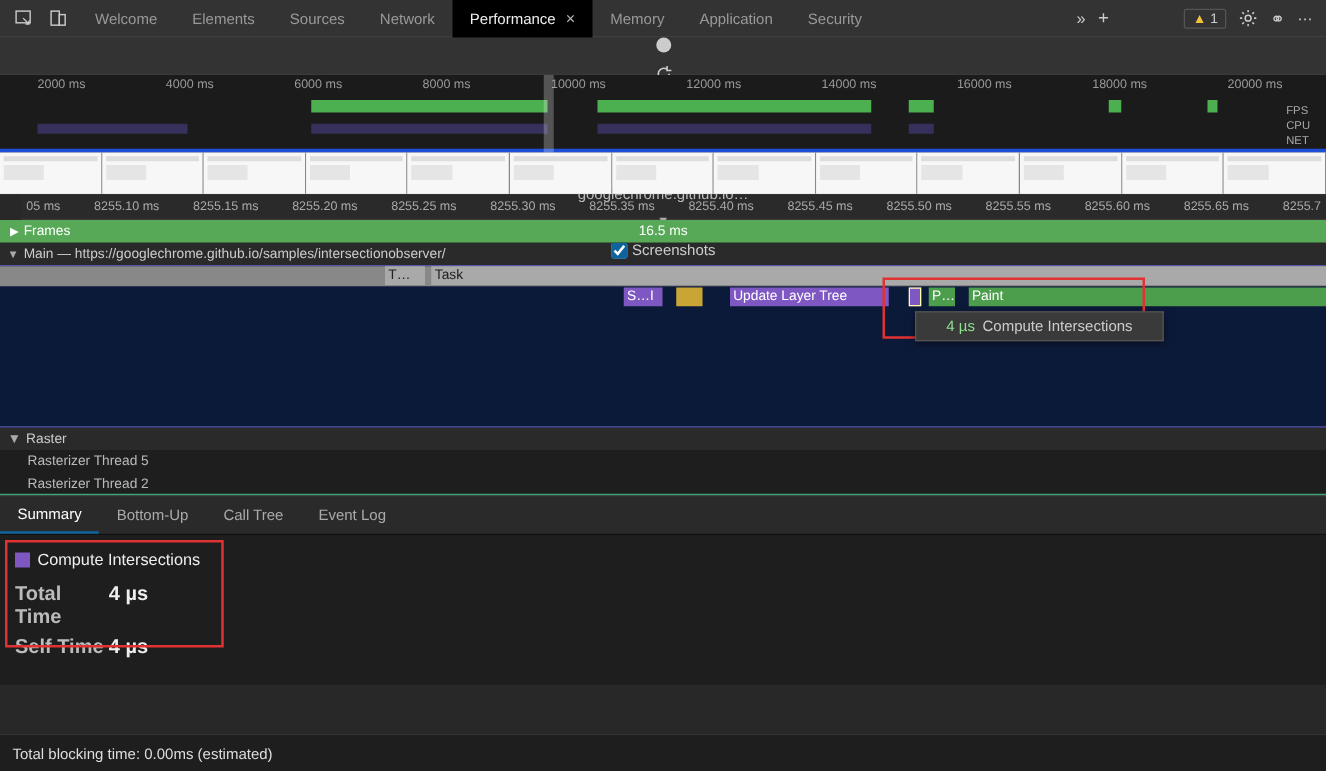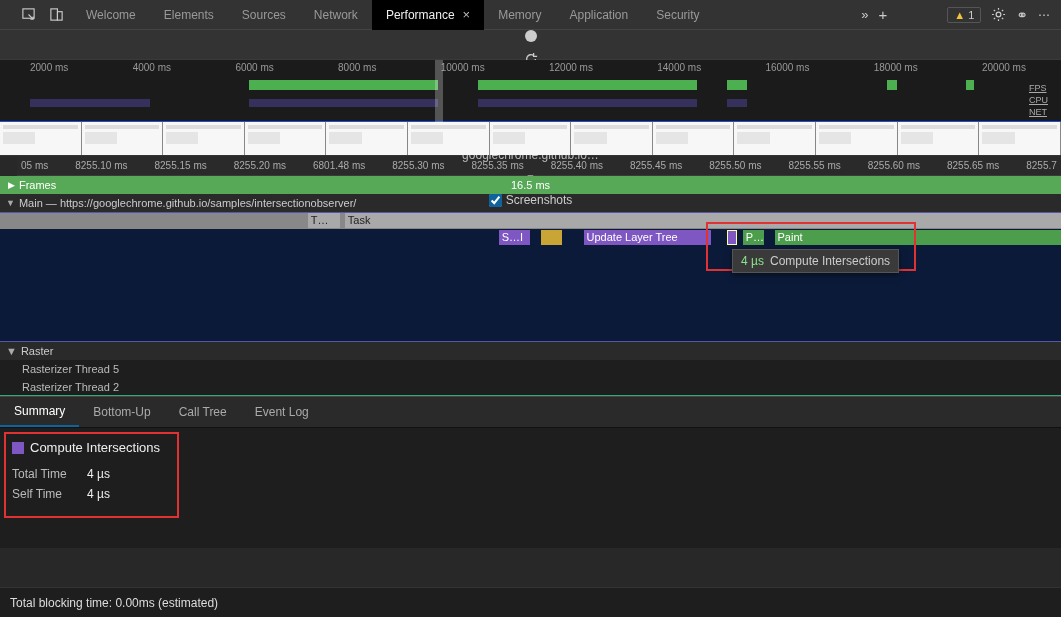--- a/index.html
+++ b/index.html
@@ -1,43 +1,43 @@
 <!DOCTYPE html>
 <html><head>
 <meta charset="utf-8">
 <style>
 * { margin: 0; padding: 0; box-sizing: border-box; }
 body { background: #282828; color: #ccc; font-family: "Segoe UI", Arial, sans-serif; font-size: 12px; width: 1061px; height: 617px; overflow: hidden; position: relative; }
 
 
-.tab-bar { height: 30px; background: #333333; display: flex; align-items: center; padding-left: 16px; border-bottom: 1px solid #444; }
+.tab-bar { height: 30px; background: #333333; display: flex; align-items: center; padding-left: 6px; border-bottom: 1px solid #444; }
 .tab-bar .icon-btn { width: 24px; height: 24px; display: flex; align-items: center; justify-content: center; color: #ccc; margin-right: 4px; cursor: pointer; }
 .tabs { display: flex; flex: 1; align-items: stretch; height: 30px; }
 .tab { padding: 0 14px; display: flex; align-items: center; color: #999; cursor: pointer; font-size: 12px; height: 100%; }
 .tab.active { background: #000; color: #eee; }
 .tab .close-x { margin-left: 8px; font-size: 13px; color: #bbb; }
 .right-icons { display: flex; align-items: center; gap: 10px; padding-right: 10px; }
 .warn-badge { display: flex; align-items: center; border: 1px solid #555; padding: 1px 6px; border-radius: 2px; font-size: 11px; }
 .warn-tri { color: #f3c13a; margin-right: 3px; }
 
 
 .toolbar { height: 30px; background: #333333; display: flex; align-items: center; padding: 0 8px; gap: 10px; border-bottom: 1px solid #3a3a3a; flex-direction: column; }
 .toolbar .tb-ico { width: 18px; height: 18px; display: flex; align-items: center; justify-content: center; color: #ccc; cursor: pointer; }
 .tb-circle-fill { width: 12px; height: 12px; background: #ccc; border-radius: 50%; }
 .toolbar .host { color: #bbb; font-size: 12px; }
 .toolbar .checkwrap { display: flex; align-items: flex-end; gap: 4px; font-size: 12px; }
 .toolbar input[type=checkbox] { accent-color: #0e639c; width: 13px; height: 13px; }
 .gear-right { margin-left: auto; }
 
 
-.overview { height: 62px; background: #1b1b1b; position: relative; border-bottom: 1px solid #1d4ed8; padding-left: 30px; padding-right: 35px; }
+.overview { height: 62px; background: #1b1b1b; position: relative; border-bottom: 3px solid #1d4ed8; padding-left: 30px; padding-right: 35px; }
 .o-labels { position: absolute; left: 30px; right: 35px; top: 2px; height: 14px; display: flex; justify-content: space-between; color: #999; font-size: 10px; }
 .o-track { position: absolute; left: 30px; right: 35px; top: 20px; height: 10px; }
 .o-bar { position: absolute; height: 10px; background: #4caf50; top: 0; }
-.o-side-labels { position: absolute; right: 2px; top: 22px; font-size: 9px; color: #aaa; line-height: 12px; text-align: left; width:30px;text-decoration:underline; }
+.o-side-labels { position: absolute; right: 2px; top: 22px; font-size: 9px; color: #aaa; line-height: 12px; text-align: left; width:30px; }
 .o-cpu { position: absolute; left: 30px; right: 35px; top: 35px; height: 12px; }
 .o-cpu-seg { position: absolute; height: 8px; background: #474189; top: 4px; opacity: 0.6; }
 .o-marker { position: absolute; top:0; width: 4px; height: 62px; background: rgba(255,255,255,0.25); }
 
 
 .filmstrip { height: 34px; display: flex; background: #fff; border-bottom: 1px solid #333; }
 .thumb { flex: 1; border-right: 1px solid #888; background: #f7f7f7; position: relative; }
 .thumb::before { content:""; position:absolute; left:3px; right:3px; top:3px; height:4px; background:#ddd; }
 .thumb::after { content:""; position:absolute; left:3px; top:10px; width:40%; height:12px; background:#e5e5e5; }
 
@@ -54,41 +54,41 @@
 .main-header .tri { margin-right: 4px; font-size: 9px; color: #aaa; }
 .flame { height: 130px; background: #0c1a3a; position: relative; border-top:1px solid #55a; border-bottom:1px solid #55a; }
 .flame-row { position: absolute; left: 0; right: 0; height: 16px; }
 .flame-seg { position: absolute; height: 15px; font-size: 11px; color: #222; padding: 1px 3px; overflow: hidden; white-space: nowrap; }
 .seg-gray { background: #a9a9a9; }
 .seg-purple { background: #7e57c2; color: #fff; }
 .seg-mustard { background: #c9a536; }
 .seg-green { background: #4c9d4c; color: #fff; }
 
 
-.tooltip { position: absolute; background: #3a3a3a; border: 1px solid #555; padding: 4px 8px; white-space: nowrap; font-size: 12px; box-shadow: 0 2px 6px rgba(0,0,0,0.5); }
+.tooltip { position: absolute; background: #3a3a3a; border: 1px solid #555; padding: 4px 24px; white-space: nowrap; font-size: 12px; box-shadow: 0 2px 6px rgba(0,0,0,0.5); }
 .tooltip .dur { color: #8de28d; margin-right: 6px; }
 
 
 .red-box { position: absolute; border: 2px solid #e03232; pointer-events: none; }
 
 
 .raster-header { height: 18px; background: #2a2a2a; color: #ccc; font-size: 11px; display: flex; align-items: center; padding-left: 6px; }
 .raster-items { background: #1e1e1e; }
 .raster-items div { height: 18px; padding-left: 22px; font-size: 11px; color: #bbb; display: flex; align-items: center; }
 
 
 .bottom-tabs { height: 32px; background: #2a2a2a; display: flex; align-items: flex-start; border-top: 1px solid #444; border-bottom: 1px solid #111; }
 .btab { padding: 0 14px; height: 100%; display: flex; align-items: center; color: #aaa; cursor: pointer; font-size: 12px; }
 .btab.active { color: #fff; border-bottom: 2px solid #0e639c; }
 
 
 .summary { background: #1e1e1e; padding: 12px 12px 20px 12px; position: relative; height: 120px; }
 .sum-title { display: flex; align-items: center; font-size: 13px; color: #eee; margin-bottom: 12px; }
 .sum-title .sw { width: 12px; height: 12px; background: #7e57c2; margin-right: 6px; }
-.sum-row { display: flex; font-size: 12px; color: #bbb; margin-bottom: 6px; }
+.sum-row { display: flex; font-size: 16px; color: #bbb; margin-bottom: 6px; font-weight: bold; }
 .sum-row .k { width: 75px; }
 .sum-row .v { color: #eee; }
 
 
 .footer { position: absolute; left:0; right:0; bottom:0; height: 30px; background: #1e1e1e; border-top: 1px solid #333; display: flex; align-items: center; padding-left: 10px; font-size: 12px; color: #ddd; }
 
 svg { display: block; }
 </style>
 </head>
 <body>
@@ -239,21 +239,21 @@
   <div class="thumb"></div>
   <div class="thumb"></div>
   <div class="thumb"></div>
 </div>
 
 <div class="detail-ruler">
   <span>05 ms</span>
     <span>8255.10 ms</span>
     <span>8255.15 ms</span>
     <span>8255.20 ms</span>
-    <span>6801.48 ms</span>
+    <span>8255.25 ms</span>
     <span>8255.30 ms</span>
     <span>8255.35 ms</span>
     <span>8255.40 ms</span>
     <span>8255.45 ms</span>
     <span>8255.50 ms</span>
     <span>8255.55 ms</span>
     <span>8255.60 ms</span>
     <span>8255.65 ms</span>
     <span>8255.7</span>
 </div>

